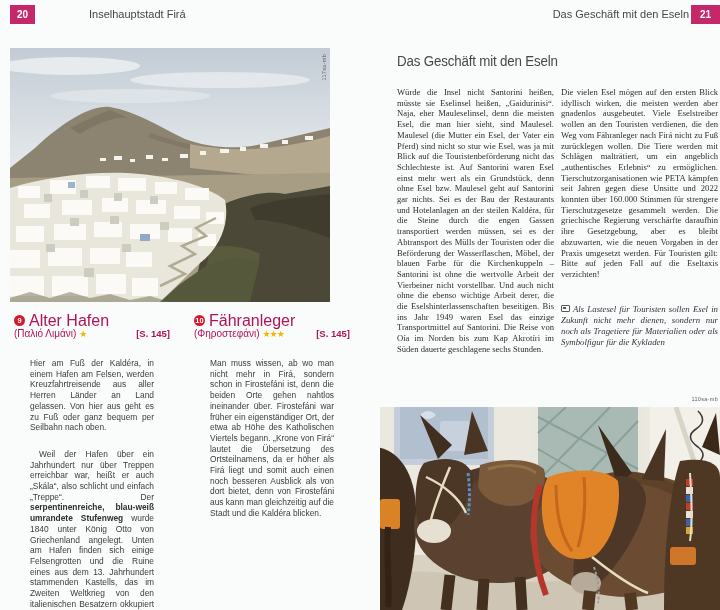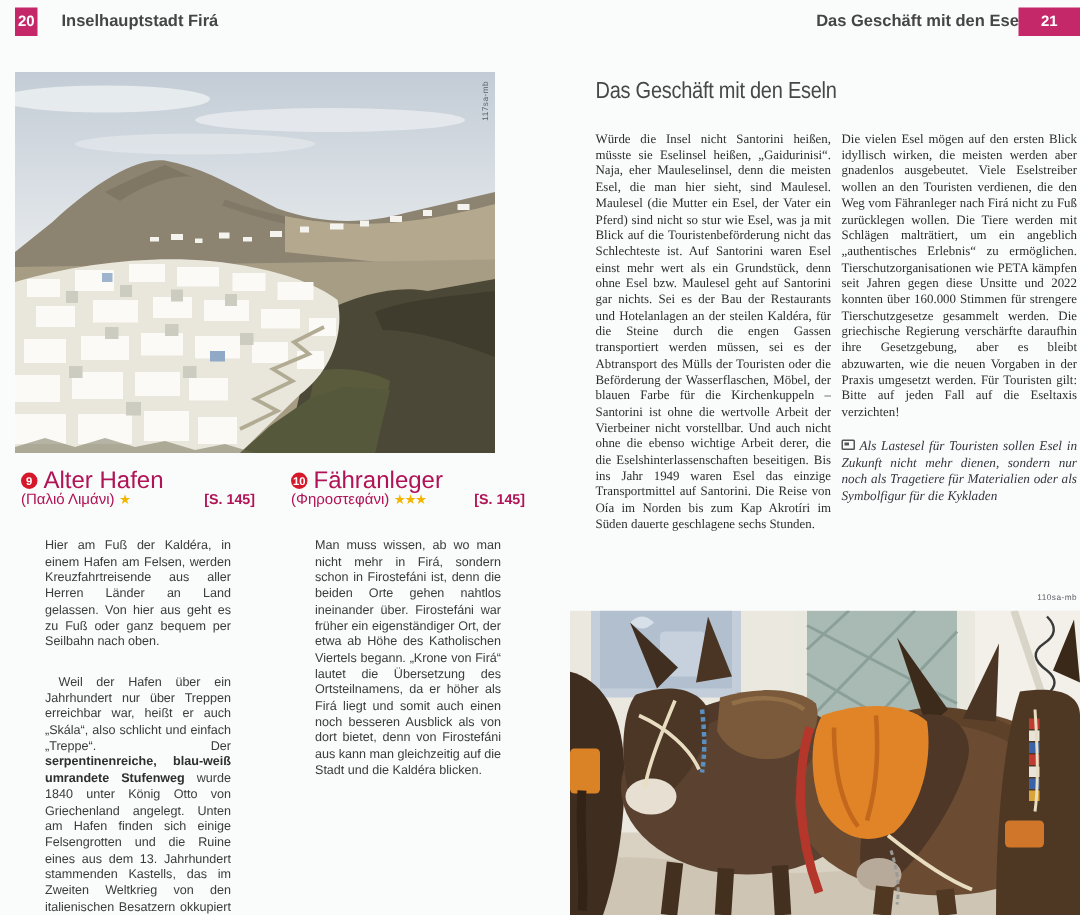--- a/index.html
+++ b/index.html
@@ -1,24 +1,24 @@
 <!DOCTYPE html>
 <html><head>
 <meta charset="utf-8">
 <style>
   html,body{margin:0;padding:0;}
   body{width:720px;height:610px;background:#fafbfb;font-family:"Liberation Sans",sans-serif;overflow:hidden;position:relative;}
   .spread{position:absolute;inset:0;}
 
   
-  .hdr-badge{position:absolute;top:5px;width:15px;height:19px;background:#c52869;color:#fff;
+  .hdr-badge{position:absolute;top:5px;width:25px;height:19px;background:#c52869;color:#fff;
     font-size:10px;font-weight:bold;display:flex;align-items:center;justify-content:center;}
   .hdr-badge.left{left:10px;}
-  .hdr-badge.right{right:0px;width:41px;}
-  .hdr-title{position:absolute;top:5px;height:19px;line-height:19px;font-size:11px;font-weight:bold;color:#454545;}
+  .hdr-badge.right{right:0px;width:29px;}
+  .hdr-title{position:absolute;top:5px;height:19px;line-height:19px;font-size:11px;font-weight:normal;color:#454545;margin-left:48px;}
   .hdr-title.left{left:41px;}
   .hdr-title.right{right:31px;}
 
   
   .photo-left{position:absolute;left:10px;top:48px;width:320px;height:254px;overflow:hidden;}
   .photo-left svg{display:block;}
   .vcredit{position:absolute;top:6px;right:3px;font-size:5.5px;color:#5d6268;
     writing-mode:vertical-rl;transform:rotate(180deg);letter-spacing:.3px;}
 
   
@@ -45,21 +45,21 @@
     margin-right:3px;position:relative;top:0px;}
   .cap-icon::after{content:"";position:absolute;left:1px;top:1px;width:3px;height:2px;background:#555;}
 
   
   .r-title{position:absolute;left:397px;top:52px;font-size:15.5px;color:#474747;white-space:nowrap;}
   .r-title span{display:inline-block;transform:scaleX(.86);transform-origin:left;letter-spacing:-.2px;}
   .rcol{position:absolute;top:87px;width:157px;font-family:"Liberation Serif",serif;
     font-size:8.6px;line-height:10.7px;color:#2e2e2e;text-align:justify;}
   .rcol.c1{left:397px;}
   .rcol.c2{left:561px;}
-  .caption.right-cap{margin-top:12px;}
+  .caption.right-cap{margin-top:24px;}
   .r-credit{position:absolute;left:561px;top:396px;width:157px;text-align:right;font-size:5.5px;color:#5d6268;letter-spacing:.3px;}
 
   
   .photo-right{position:absolute;left:380px;top:407px;width:340px;height:203px;overflow:hidden;}
   .photo-right svg{display:block;}
 </style>
 </head>
 <body>
 
 <div class="spread">

